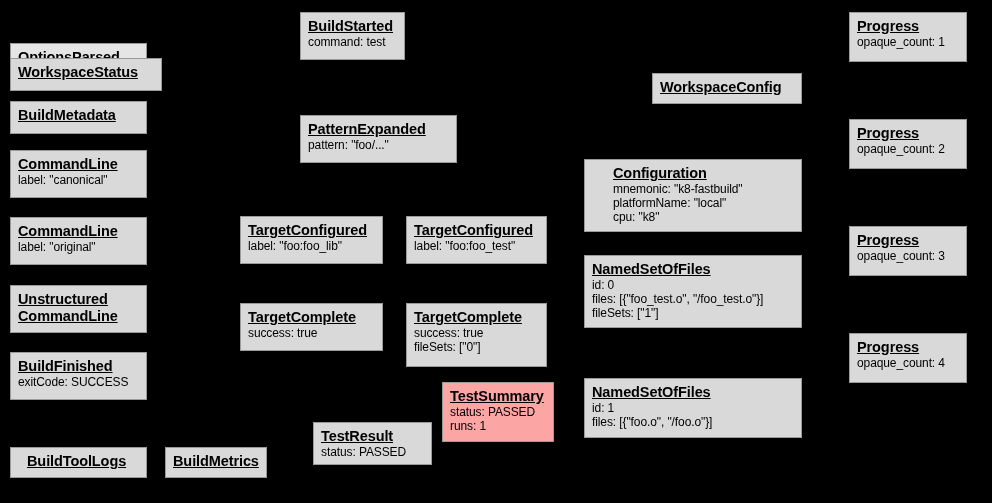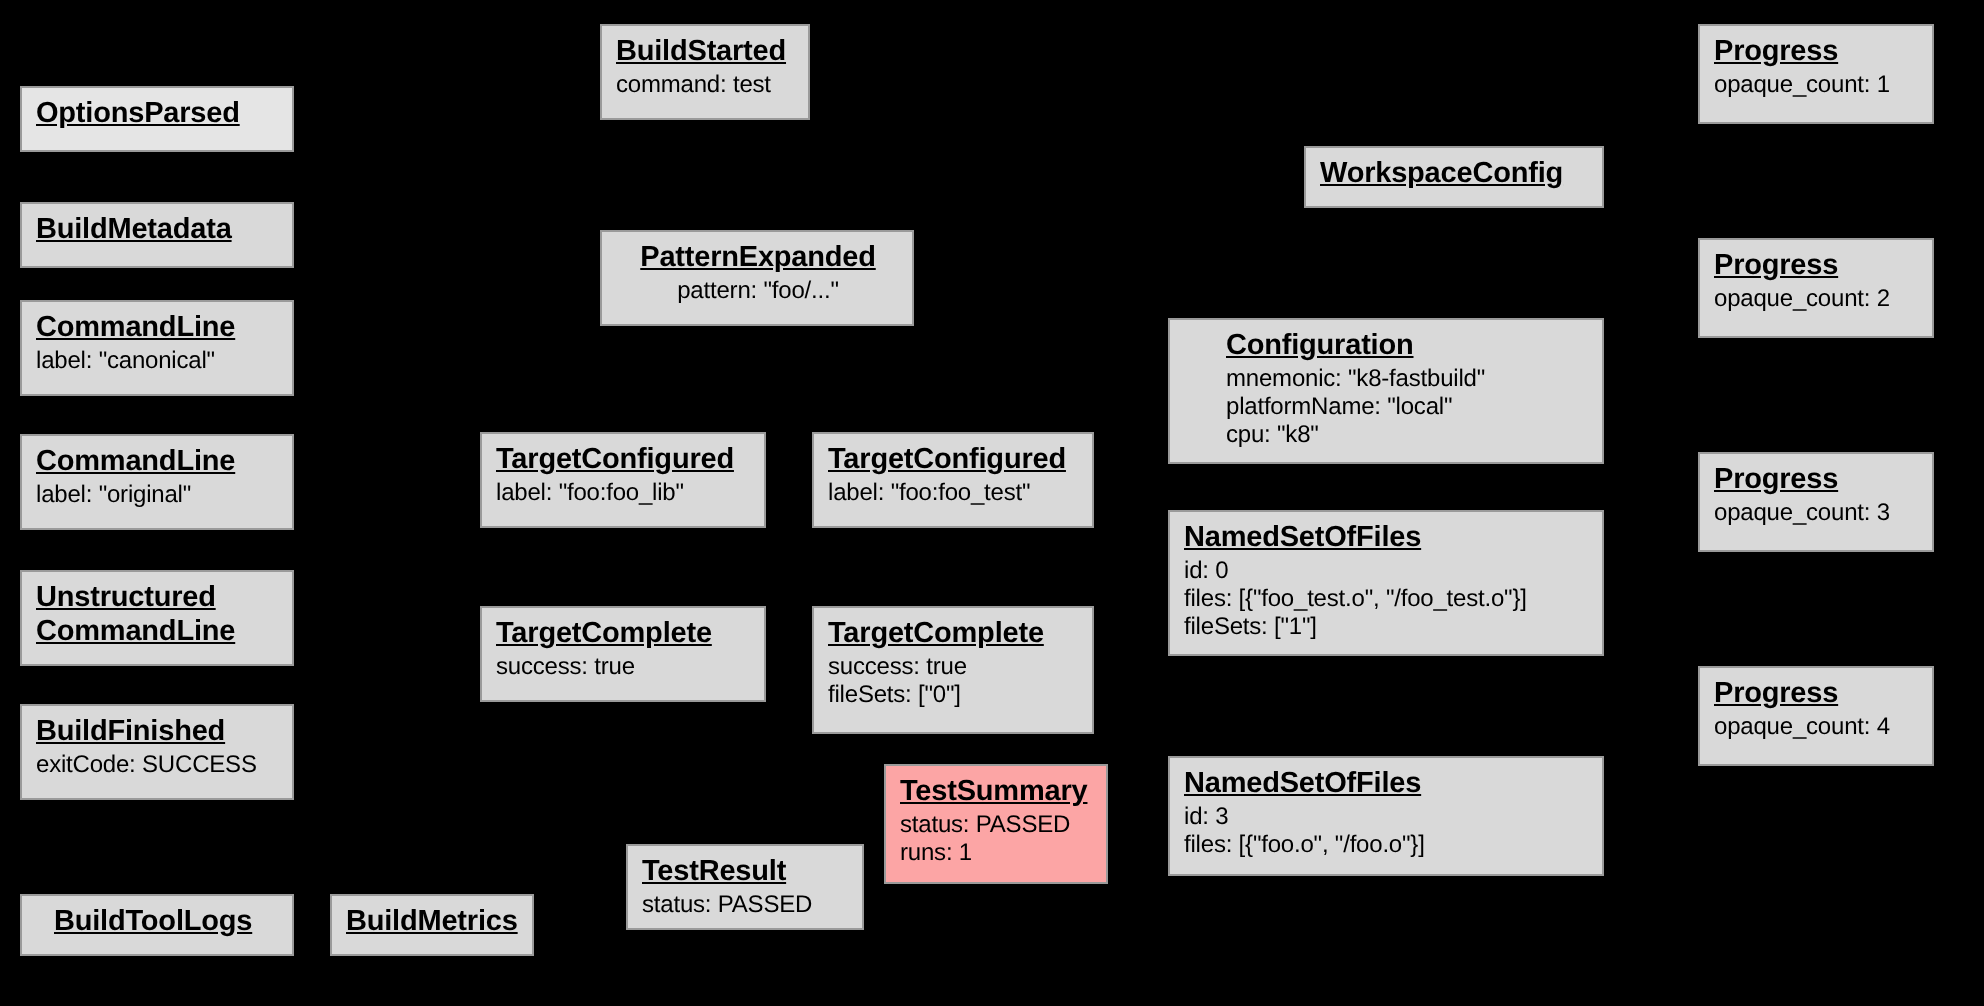--- a/index.html
+++ b/index.html
@@ -42,20 +42,23 @@
     letter-spacing: -0.1px;
   }
 </style>
 </head>
 <body>
 
 <div id="canvas" style="background: rgb(0, 0, 0);">
     <div class="node" style="left: 10px; top: 11px; width: 137px; height: 33px; background: #e5e5e5; border-color: rgb(154, 154, 154); margin-top: 32px;">
       <div class="node-title">OptionsParsed</div>
     </div>
+    <div class="node" style="left: 10px; top: 58px; width: 152px; height: 33px; background: rgb(217, 217, 217); border-color: rgb(154, 154, 154);">
+      <div class="node-title">WorkspaceStatus</div>
+    </div>
     <div class="node" style="left: 10px; top: 101px; width: 137px; height: 33px; background: rgb(217, 217, 217); border-color: rgb(154, 154, 154);">
       <div class="node-title">BuildMetadata</div>
     </div>
     <div class="node" style="left: 10px; top: 150px; width: 137px; height: 48px; background: rgb(217, 217, 217); border-color: rgb(154, 154, 154);">
       <div class="node-title">CommandLine</div>
       <div class="node-field">label: "canonical"</div>
     </div>
     <div class="node" style="left: 10px; top: 217px; width: 137px; height: 48px; background: rgb(217, 217, 217); border-color: rgb(154, 154, 154);">
       <div class="node-title">CommandLine</div>
       <div class="node-field">label: "original"</div>
@@ -70,21 +73,21 @@
     <div class="node" style="left: 10px; top: 447px; width: 137px; height: 31px; background: rgb(217, 217, 217); border-color: rgb(154, 154, 154); padding-left: 16px;">
       <div class="node-title">BuildToolLogs</div>
     </div>
     <div class="node" style="left: 165px; top: 447px; width: 102px; height: 31px; background: rgb(217, 217, 217); border-color: rgb(154, 154, 154);">
       <div class="node-title">BuildMetrics</div>
     </div>
     <div class="node" style="left: 300px; top: 12px; width: 105px; height: 48px; background: rgb(217, 217, 217); border-color: rgb(154, 154, 154);">
       <div class="node-title">BuildStarted</div>
       <div class="node-field">command: test</div>
     </div>
-    <div class="node" style="left: 300px; top: 115px; width: 157px; height: 48px; background: rgb(217, 217, 217); border-color: rgb(154, 154, 154); text-align: center;">
+    <div class="node" style="left: 300px; top: 115px; width: 157px; height: 48px; background: rgb(217, 217, 217); border-color: rgb(154, 154, 154);">
       <div class="node-title">PatternExpanded</div>
       <div class="node-field">pattern: "foo/..."</div>
     </div>
     <div class="node" style="left: 240px; top: 216px; width: 143px; height: 48px; background: rgb(217, 217, 217); border-color: rgb(154, 154, 154);">
       <div class="node-title">TargetConfigured</div>
       <div class="node-field">label: "foo:foo_lib"</div>
     </div>
     <div class="node" style="left: 406px; top: 216px; width: 141px; height: 48px; background: rgb(217, 217, 217); border-color: rgb(154, 154, 154);">
       <div class="node-title">TargetConfigured</div>
       <div class="node-field">label: "foo:foo_test"</div>
@@ -117,21 +120,21 @@
       <div class="node-field">cpu: "k8"</div>
     </div>
     <div class="node" style="left: 584px; top: 255px; width: 218px; height: 73px; background: rgb(217, 217, 217); border-color: rgb(154, 154, 154);">
       <div class="node-title">NamedSetOfFiles</div>
       <div class="node-field">id: 0</div>
       <div class="node-field">files: [{"foo_test.o", "/foo_test.o"}]</div>
       <div class="node-field">fileSets: ["1"]</div>
     </div>
     <div class="node" style="left: 584px; top: 378px; width: 218px; height: 60px; background: rgb(217, 217, 217); border-color: rgb(154, 154, 154);">
       <div class="node-title">NamedSetOfFiles</div>
-      <div class="node-field">id: 3</div>
+      <div class="node-field">id: 1</div>
       <div class="node-field">files: [{"foo.o", "/foo.o"}]</div>
     </div>
     <div class="node" style="left: 849px; top: 12px; width: 118px; height: 50px; background: rgb(217, 217, 217); border-color: rgb(154, 154, 154);">
       <div class="node-title">Progress</div>
       <div class="node-field">opaque_count: 1</div>
     </div>
     <div class="node" style="left: 849px; top: 119px; width: 118px; height: 50px; background: rgb(217, 217, 217); border-color: rgb(154, 154, 154);">
       <div class="node-title">Progress</div>
       <div class="node-field">opaque_count: 2</div>
     </div>

